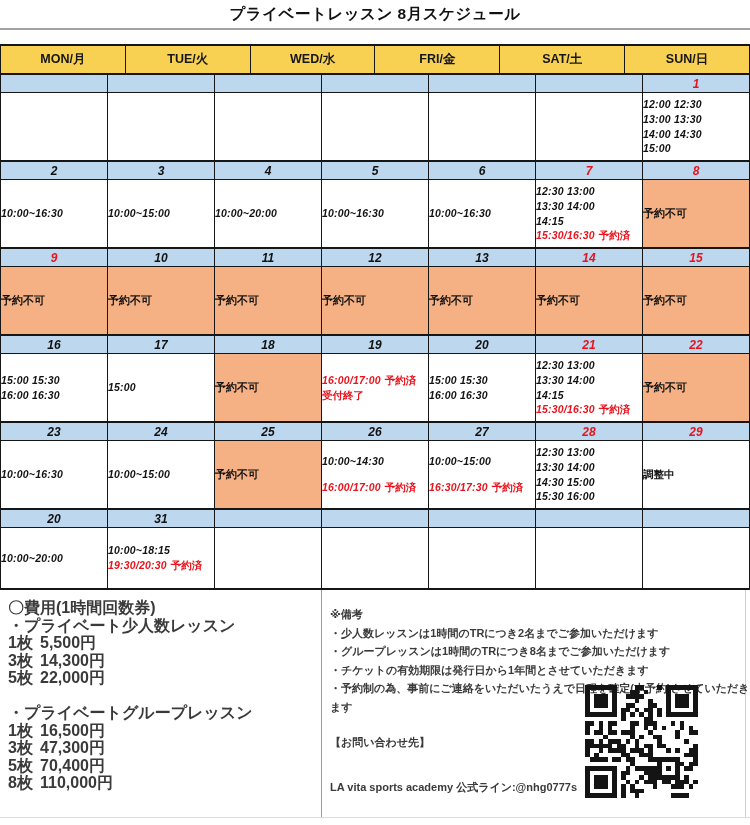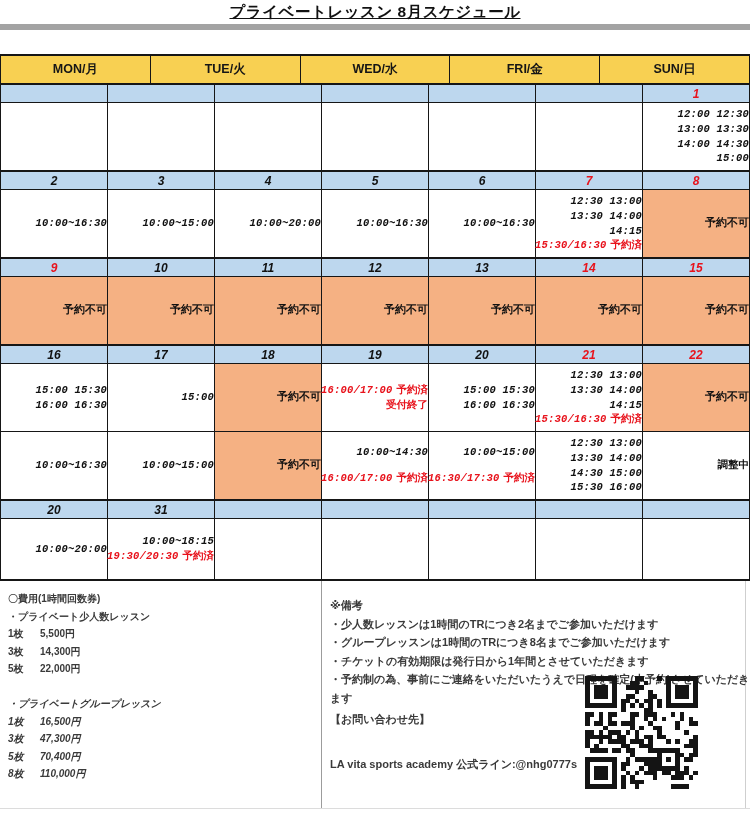--- a/index.html
+++ b/index.html
@@ -11,27 +11,26 @@
     color: #111;
     overflow: hidden;
     position: relative;
   }
 
   
   .title-bar {
     height: 30px;
     display: flex; align-items: center; justify-content: center;
     font-size: 15.5px; font-weight: bold; letter-spacing: 0.5px;
-    border-bottom: 6px solid #a3a3a3;
-    text-decoration: underline;
+    border-bottom: 2px solid #a3a3a3;
   }
 
   
   .cal {
-    margin-top: 24px;
+    margin-top: 14px;
     border: 1px solid #161616;
     border-top-width: 2px;
     border-bottom-width: 2px;
   }
   .row { display: flex; }
   .row > div { flex: 1 1 0; min-width: 0; border-left: 1px solid #161616; }
   .row > div:first-child { border-left: none; }
 
   .head-row { height: 27px; background: var(--header-bg); }
   .hcell {
@@ -42,60 +41,61 @@
   .date-row { height: 19px; background: var(--date-bg); border-top: 2px solid #161616; }
   .dcell {
     display: flex; align-items: center; justify-content: center;
     font-size: 12px; font-weight: bold; font-style: italic;
   }
   .dcell.red { color: var(--red); }
 
   .content-row { height: 68px; border-top: 1px solid #161616; background: #fff; }
   .content-row.last { height: 61px; }
   .cell {
-    display: flex; flex-direction: column; align-items: flex-end; justify-content: center;
-    font-size: 10.5px; font-weight: bold; line-height: 1.4; text-align: center; font-family: Liberation Mono, monospace;
+    display: flex; flex-direction: column; align-items: flex-start; justify-content: center;
+    font-size: 10.5px; font-weight: bold; line-height: 1.4; text-align: center;
   }
   .cell.closed { background: var(--closed-bg); }
   .closed-label { font-size: 11px; font-style: normal; }
   .line { white-space: pre; }
   .time { font-style: italic; letter-spacing: 0.2px; }
   .time + .lab { margin-left: 4px; }
   .lab { font-style: normal; }
   .red { color: var(--red); }
   .gap { height: 11px; }
 
   
   .bottom { position: relative; height: 238px; color: #3a3a3a; font-weight: bold; }
   .v-div  { position: absolute; left: 321px; top: 0; width: 1px; height: 227px; background: #9c9c9c; }
   .r-edge { position: absolute; left: 745px; top: 0; width: 1px; height: 227px; background: #cfcfcf; }
   .b-rule { position: absolute; left: 0; top: 227px; width: 750px; height: 1px; background: #dcdcdc; }
 
-  .price-col { position: absolute; left: 8px; top: 9px; font-size: 10px; line-height: 17.5px; }
+  .price-col { position: absolute; left: 8px; top: 9px; font-size: 16px; line-height: 17.5px; }
   .qty { display: inline-block; width: 32px; }
-  .group2 { margin-top: 17.5px; font-style: italic; }
+  .group2 { margin-top: 17.5px; }
 
   .notes-col { position: absolute; left: 330px; top: 15px; font-size: 11px; line-height: 18.5px; }
-  .contact-h { margin-top: 3px; }
+  .contact-h { margin-top: 17px; }
   .contact-l { margin-top: 26px; }
 
   #qr { position: absolute; left: 585px; top: 95px; width: 113px; height: 113px; }
   #qr svg { display: block; width: 113px; height: 113px; }
 </style>
 </head>
 <body>
 
 <div class="title-bar">プライベートレッスン 8月スケジュール</div>
 
 <div class="cal">
   <div class="row head-row" id="cal-head">
       <div class="hcell">MON/月</div>
       <div class="hcell">TUE/火</div>
       <div class="hcell">WED/水</div>
       <div class="hcell">FRI/金</div>
+      <div class="hcell">SAT/土</div>
       <div class="hcell">SUN/日</div>
     </div>
   <div id="cal-body">
       <div class="row date-row first">
         <div class="dcell"></div>
         <div class="dcell"></div>
         <div class="dcell"></div>
         <div class="dcell"></div>
         <div class="dcell"></div>
         <div class="dcell"></div>
@@ -212,20 +212,29 @@
         </div>
         <div class="cell">
           <div class="line"><span class="time">12:30 13:00</span></div>
           <div class="line"><span class="time">13:30 14:00</span></div>
           <div class="line"><span class="time">14:15</span></div>
           <div class="line red"><span class="time">15:30/16:30</span><span class="lab">予約済</span></div>
         </div>
         <div class="cell closed">
           <span class="closed-label">予約不可</span>
         </div>
+      </div>
+      <div class="row date-row">
+        <div class="dcell">23</div>
+        <div class="dcell">24</div>
+        <div class="dcell">25</div>
+        <div class="dcell">26</div>
+        <div class="dcell">27</div>
+        <div class="dcell red">28</div>
+        <div class="dcell red">29</div>
       </div>
       <div class="row content-row">
         <div class="cell">
           <div class="line"><span class="time">10:00~16:30</span></div>
         </div>
         <div class="cell">
           <div class="line"><span class="time">10:00~15:00</span></div>
         </div>
         <div class="cell closed">
           <span class="closed-label">予約不可</span>

